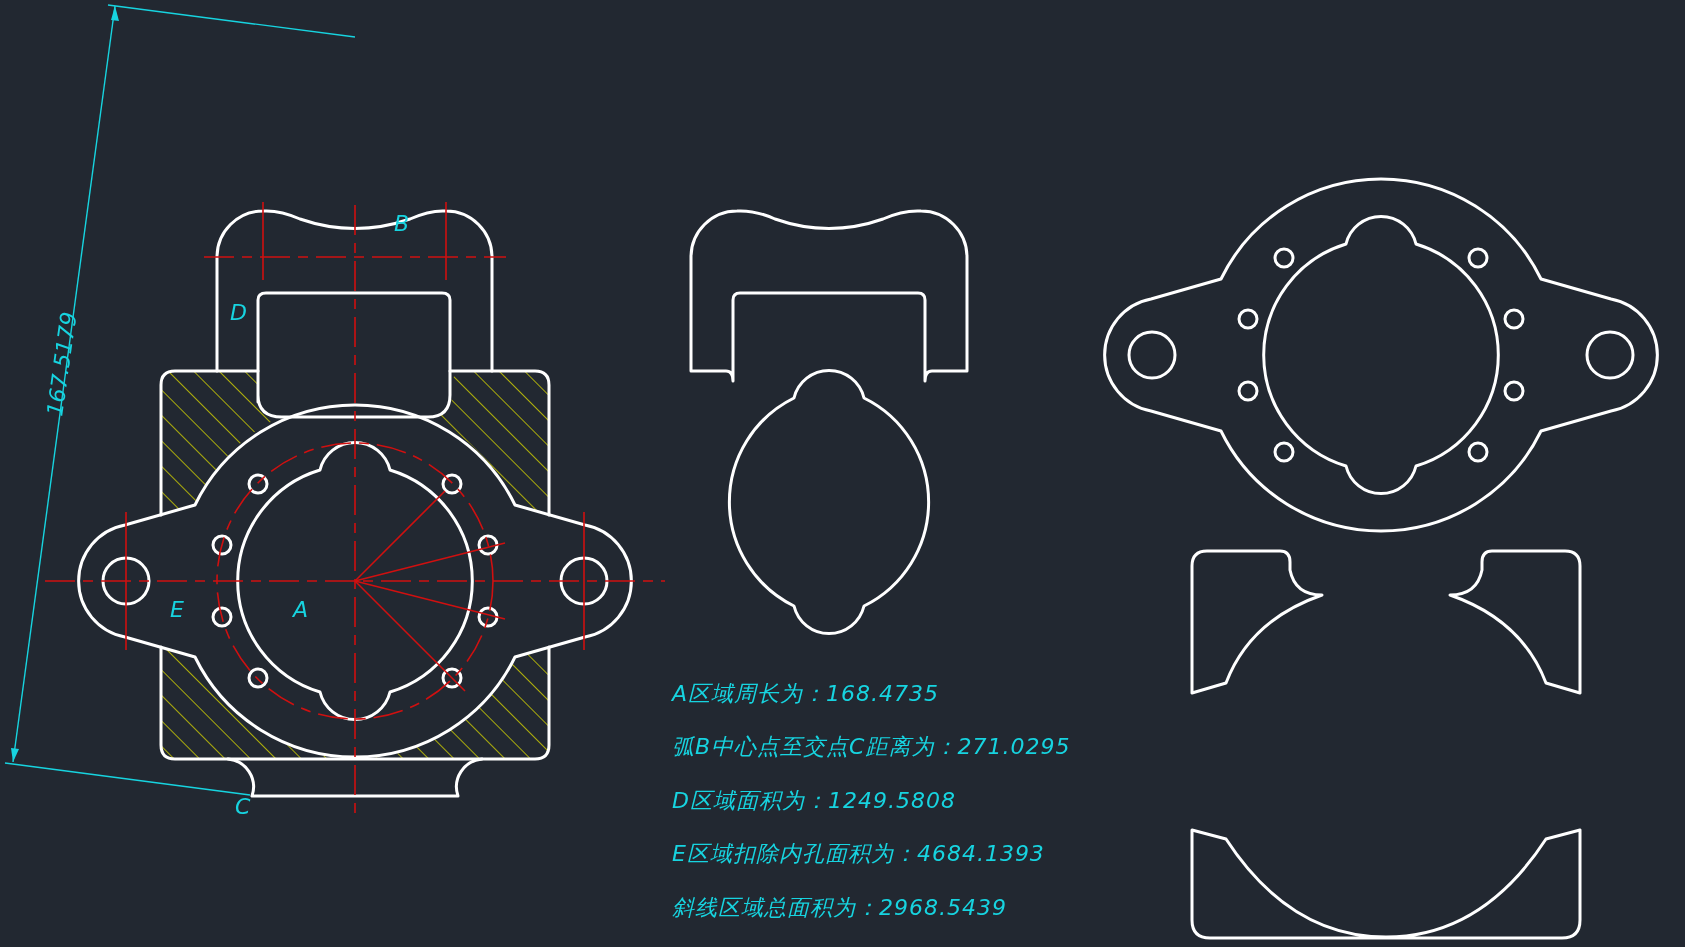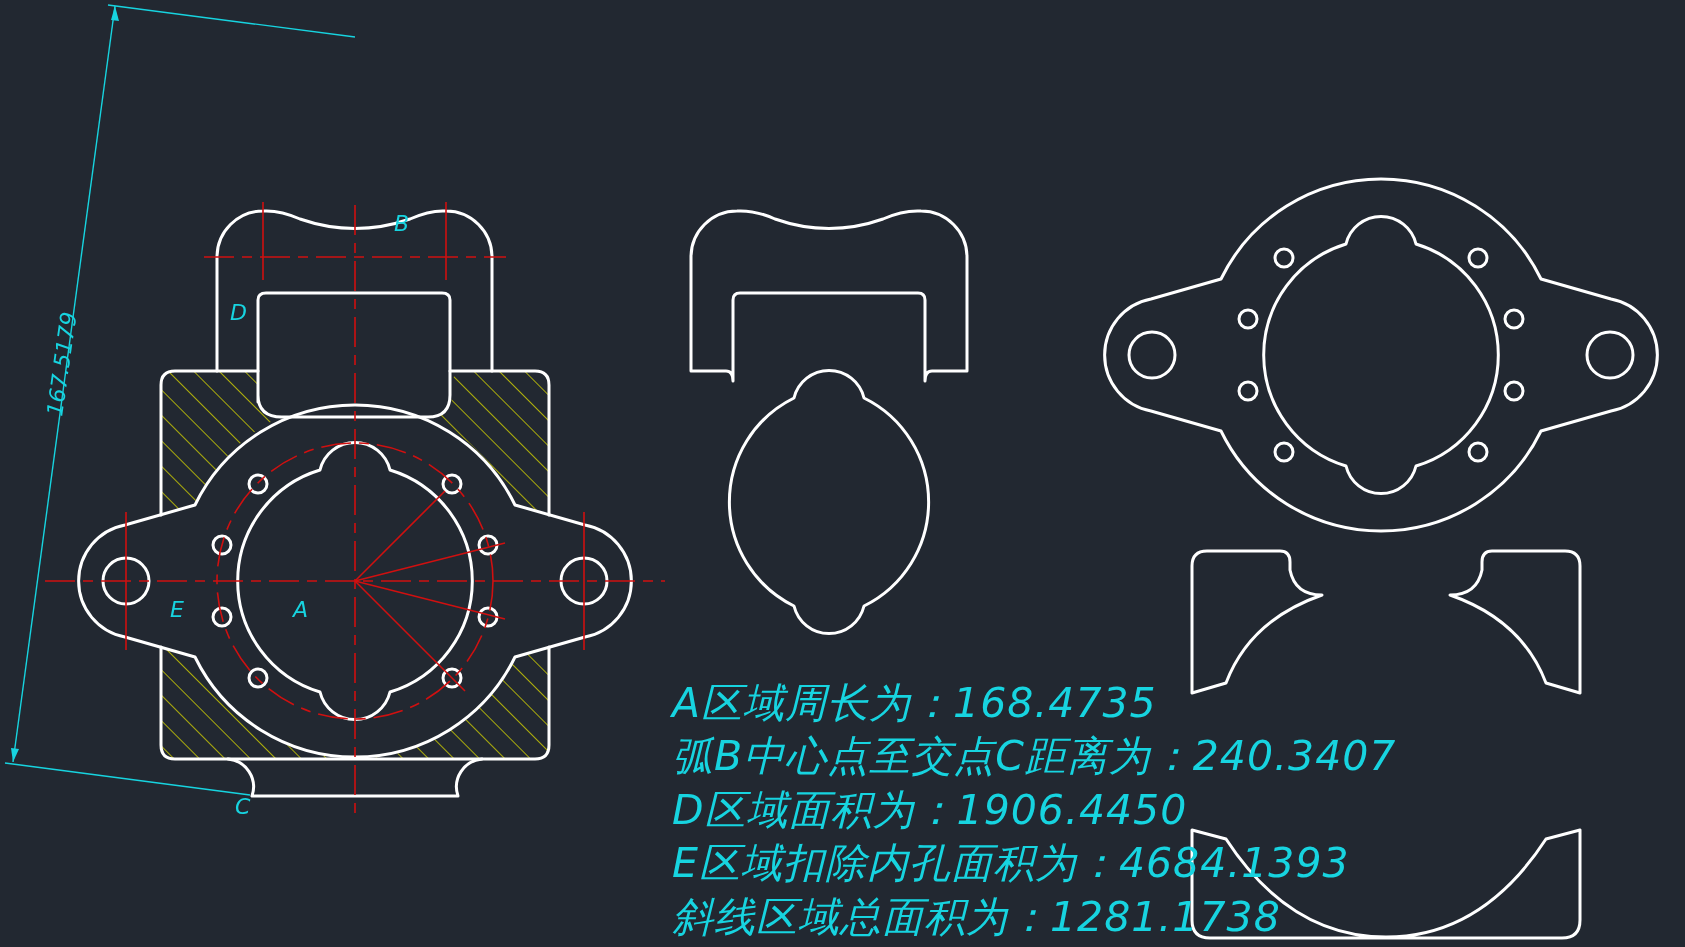--- a/index.html
+++ b/index.html
@@ -5,21 +5,21 @@
     html, body { margin:0; padding:0; background:#222831; }
     body { width:1685px; height:947px; overflow:hidden; position:relative; }
     #canvas { position:absolute; left:0; top:0; width:1685px; height:947px; }
     .outline { fill:none; stroke:#ffffff; stroke-width:3; stroke-linejoin:round; stroke-linecap:round; }
     .center { fill:none; stroke:#d01010; stroke-width:1.6; }
     .dash { stroke-dasharray:30 8 10 8; }
     .dim { fill:none; stroke:#17d4e0; stroke-width:1.4; }
     .hatch-fill { stroke:none; }
     .cad-label { fill:#17d4e0; font-family:"DejaVu Sans", sans-serif; font-style:italic; font-size:22px; }
     .annot { position:absolute; left:672px; color:#17d4e0; font-family:"DejaVu Sans", sans-serif;
-             font-style:italic; font-size:41px; letter-spacing:1px; white-space:nowrap; line-height:1; }
+             font-style:italic; font-size:22px; letter-spacing:1px; white-space:nowrap; line-height:1; }
   </style>
 </head>
 <body>
 
 <svg id="canvas" viewBox="0 0 1685 947" xmlns="http://www.w3.org/2000/svg">
   <defs>
     <pattern id="hatch" patternUnits="userSpaceOnUse" width="18" height="18" patternTransform="rotate(-45)">
       <line x1="0" y1="0" x2="0" y2="18" stroke="#d8d800" stroke-width="1.5"></line>
     </pattern>
   </defs>
@@ -117,16 +117,16 @@
   </g>
   <g>
     <path fill="url(#hatch)" class="outline" d="M1580,693 L1580,566 Q1580,551 1565,551 L1492,551 Q1482,551 1482,562 L1482,570 Q1477,595 1450,595 Q1522,620 1546,683 Z"></path>
   </g>
   <g>
     <path fill="url(#hatch)" class="outline" d="M1192,830 L1226,839 Q1290,937 1386,937 Q1482,937 1546,839 L1580,830 L1580,920 Q1580,938 1562,938 L1210,938 Q1192,938 1192,920 Z"></path>
   </g>
 </svg>
 
 <div class="annot" style="top:683px;">A区域周长为：168.4735</div>
-<div class="annot" style="top:736px;">弧B中心点至交点C距离为：240.3407</div>
-<div class="annot" style="top:790px;">D区域面积为：1906.4450</div>
+<div class="annot" style="top:736px;">弧B中心点至交点C距离为：271.0295</div>
+<div class="annot" style="top:790px;">D区域面积为：1249.5808</div>
 <div class="annot" style="top:843px;">E区域扣除内孔面积为：4684.1393</div>
-<div class="annot" style="top:897px;">斜线区域总面积为：1281.1738</div>
+<div class="annot" style="top:897px;">斜线区域总面积为：2968.5439</div>
 
 </body></html>

